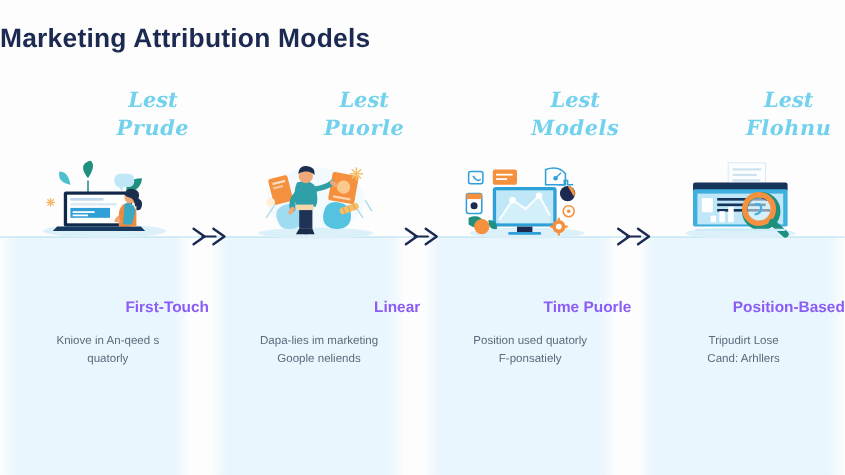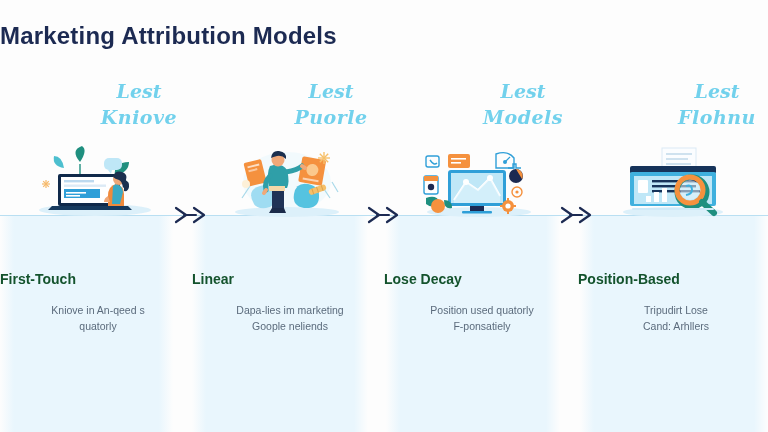--- a/index.html
+++ b/index.html
@@ -60,23 +60,23 @@
     filter:blur(.7px);
     opacity:.9;
     padding-left:44px;
   }
   .script .l2{display:block;letter-spacing:.5px;}
 
   .illo{position:absolute;top:146px;left:20px;width:150px;height:72px;}
 
   .card-title{
     position:absolute;top:271px;left:0;width:190px;
-    text-align:left;
+    text-align:right;
     font-size:14px;font-weight:bold;
-    color:#14532d;
+    color:#8b5cf6;
   }
   .card-desc{
     position:absolute;top:302px;left:9px;width:178px;
     text-align:center;
     font-size:10.5px;line-height:16px;
     color:#5b6b7c;
     filter:blur(.35px);
   }
   .card-desc span{display:block;}
 
@@ -98,21 +98,21 @@
     <div class="panel p1"></div>
     <div class="panel p2"></div>
     <div class="panel p3"></div>
   </div>
 
   <div class="divider"></div>
 
   <div class="col c0">
     <div class="script">
       <span>Lest</span>
-      <span class="l2">Kniove</span>
+      <span class="l2">Prude</span>
     </div>
     <div class="illo">
       <svg viewBox="0 0 150 72" width="150" height="72">
         <ellipse cx="75" cy="64" rx="56" ry="6" fill="#dcf0fa"></ellipse>
         <path d="M60 16 q8 -12 2 -16 q-12 4 -2 16z" fill="#1f8f7f"></path>
         <path d="M44 22 q-2 -12 -10 -12 q-2 10 10 12z" fill="#4dbfcf"></path>
         <path d="M95 30 q14 -4 14 -14 q-16 0 -14 14z" fill="#1f8f7f"></path>
         <path d="M60 18 l0 14" stroke="#1f8f7f" stroke-width="1.4" fill="none"></path>
         <path d="M98 30 l-6 10" stroke="#1f8f7f" stroke-width="1.2" fill="none"></path>
         <rect x="84" y="12" width="18" height="12" rx="5" fill="#bfe7f7"></rect>
@@ -261,21 +261,21 @@
           <circle cx="104" cy="60" r="2.6" fill="#fff"></circle>
         </g>
         <g stroke="#f5913e" stroke-width="2">
           <line x1="104" y1="52" x2="104" y2="55"></line>
             <line x1="104" y1="65" x2="104" y2="68"></line>
           <line x1="96" y1="60" x2="99" y2="60"></line>
             <line x1="109" y1="60" x2="112" y2="60"></line>
         </g>
       </svg>
     </div>
-    <div class="card-title">Lose Decay</div>
+    <div class="card-title">Time Puorle</div>
     <div class="card-desc">
       <span>Position used quatorly</span>
       <span>F-ponsatiely</span>
     </div>
   </div>
 
   <div class="arrow a2">
     <svg viewBox="0 0 46 30" width="46" height="30">
       <path d="M6 8 L16 15 L6 22" stroke="#1c2a52" stroke-width="2.2" fill="none" stroke-linecap="round" stroke-linejoin="round"></path>
       <path d="M24 8 L34 15 L24 22" stroke="#1c2a52" stroke-width="2.2" fill="none" stroke-linecap="round" stroke-linejoin="round"></path>

